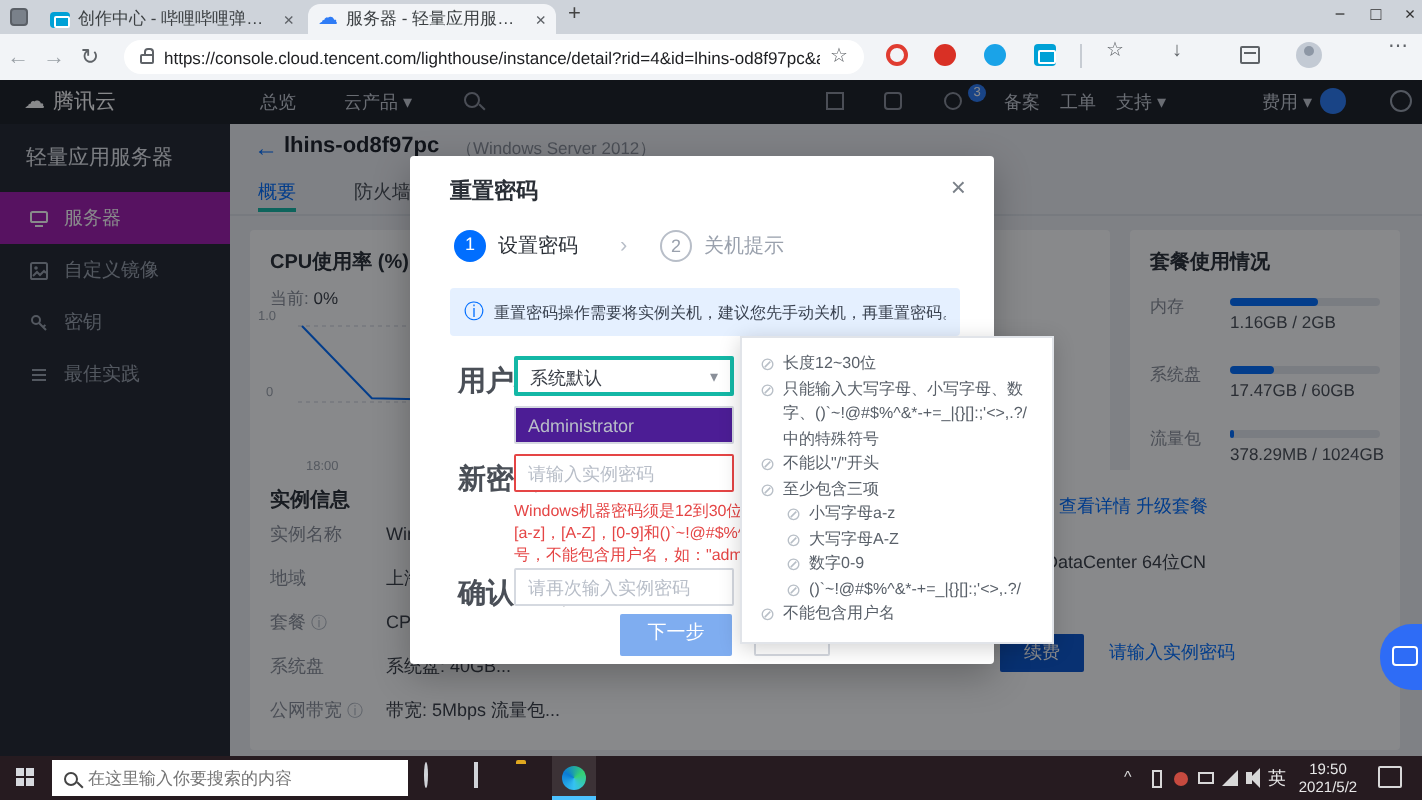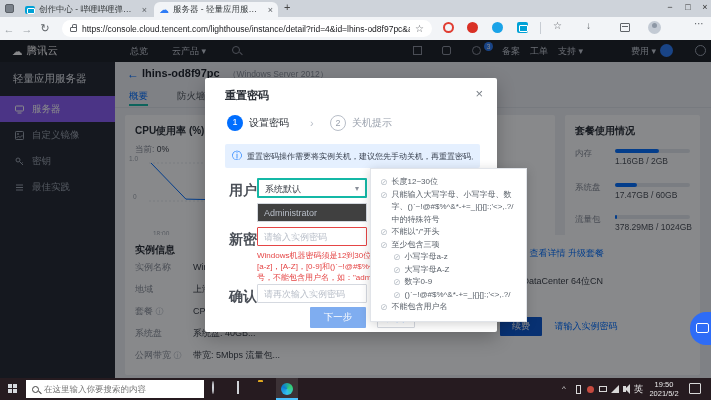--- a/index.html
+++ b/index.html
@@ -49,21 +49,21 @@
   .tn-search { position:absolute; left:232px; top:6px; width:8px; height:8px; border:1px solid #8a8f99; border-radius:50%; }
   .tn-search::after { content:""; position:absolute; left:6px; top:6px; width:4px; height:1px; background:#8a8f99; transform:rotate(45deg); }
   .tn-ico { position:absolute; top:6px; width:9px; height:9px; border:1px solid #8a8f99; }
   .tn-badge { position:absolute; top:2px; left:484px; min-width:9px; height:9px; background:#2b7bf6; color:#fff; border-radius:5px; font-size:6.5px; line-height:9px; text-align:center; padding:0 1px; }
   .tn-avatar { position:absolute; top:4px; left:660px; width:13px; height:13px; border-radius:50%; background:#2b7bf6; }
   .tn-circle { position:absolute; top:5px; left:695px; width:11px; height:11px; border:1px solid #9aa1ad; border-radius:50%; }
 
   .sidebar { position:absolute; top:22px; left:0; width:115px; height:316px; background:#232730; }
   .sb-title { padding:10px 0 10px 13px; color:#e8eaef; font-size:10.5px; }
   .sb-item { height:26px; display:flex; align-items:center; gap:7px; padding-left:14px; color:#9aa1ad; font-size:9.5px; }
-  .sb-item.active { background:#8b5cf6; color:#fff; }
+  .sb-item.active { background:#a21caf; color:#fff; }
   .sb-item svg { flex:none; }
 
   .page-back { position:absolute; left:127px; top:27px; color:#006eff; font-size:12px; }
   .page-title { position:absolute; left:142px; top:27px; font-size:11px; font-weight:bold; color:#1c2028; }
   .page-sub { position:absolute; left:228px; top:29px; font-size:8.5px; color:#8a8f99; }
   .ptabs { position:absolute; left:115px; top:46px; right:0; height:22px; border-bottom:1px solid #dfe3e8; background:#edeff3; }
   .ptab { position:absolute; top:4px; font-size:9.5px; color:#4a4f57; }
   .ptab.active { color:#006eff; border-bottom:2px solid #14b8a6; padding-bottom:1px; }
 
   .card { position:absolute; background:#fff; border-radius:2px; }
@@ -106,21 +106,21 @@
   .step-arrow { position:absolute; left:105px; top:39px; color:#b8bec8; font-size:11px; }
   .m-alert { position:absolute; left:20px; top:66px; width:255px; height:24px; background:#e5f0ff; border-radius:2px; display:flex; align-items:center; gap:5px; padding:0 7px; }
   .m-alert .ai { color:#006eff; font-size:10px; flex:none; }
   .m-alert span.at { font-size:8px; color:#3a4250; white-space:nowrap; overflow:hidden; }
   .f-label { position:absolute; left:24px; font-size:14px; color:#4a4f57;font-weight:bold; }
   .f-select { position:absolute; left:52px; width:110px; height:20px; border:2px solid #14b8a6; border-radius:1px; background:#fff; font-size:9px; color:#3a3f47; line-height:18px; padding:0 6px; }
   .f-caret { position:absolute; right:6px; top:0; color:#8a8f99; font-size:8px; }
   .f-input { position:absolute; left:52px; width:110px; height:19px; border:1px solid #d5d9e0; border-radius:1px; font-size:9px; padding:0 6px; color:#3a3f47; font-family:inherit; }
   .f-input::placeholder { color:#b8bec8; }
   .f-input.err { border-color:#e54545; }
-  .f-input.dis { background:#404040; color:#b8bec8; }
+  .f-input.dis { background:#4c1d95; color:#b8bec8; }
   .helper { position:absolute; left:52px; top:172px; width:222px; font-size:8px; line-height:11px; color:#e54545; }
   .m-btn { position:absolute; top:229px; height:21px; font-size:9.5px; text-align:center; line-height:20px; border-radius:1px; }
   .m-next { left:105px; width:56px; background:#7fadf0; color:#fff; }
   .m-cancel { left:172px; width:38px; background:#fff; border:1px solid #d5d9e0; color:#006eff; }
 
   
   .tip { position:absolute; left:370px; top:128px; width:157px; background:#fff; border:1px solid #e1e4e9; box-shadow:0 2px 10px rgba(0,0,0,0.18); z-index:12; padding:7px 9px; }
   .tip-row { display:flex; gap:4px; font-size:8px; color:#596069; line-height:12.5px; }
   .tip-row.ind { padding-left:13px; }
   .tip-ico { color:#b8bfc7; flex:none; font-size:9px; }

